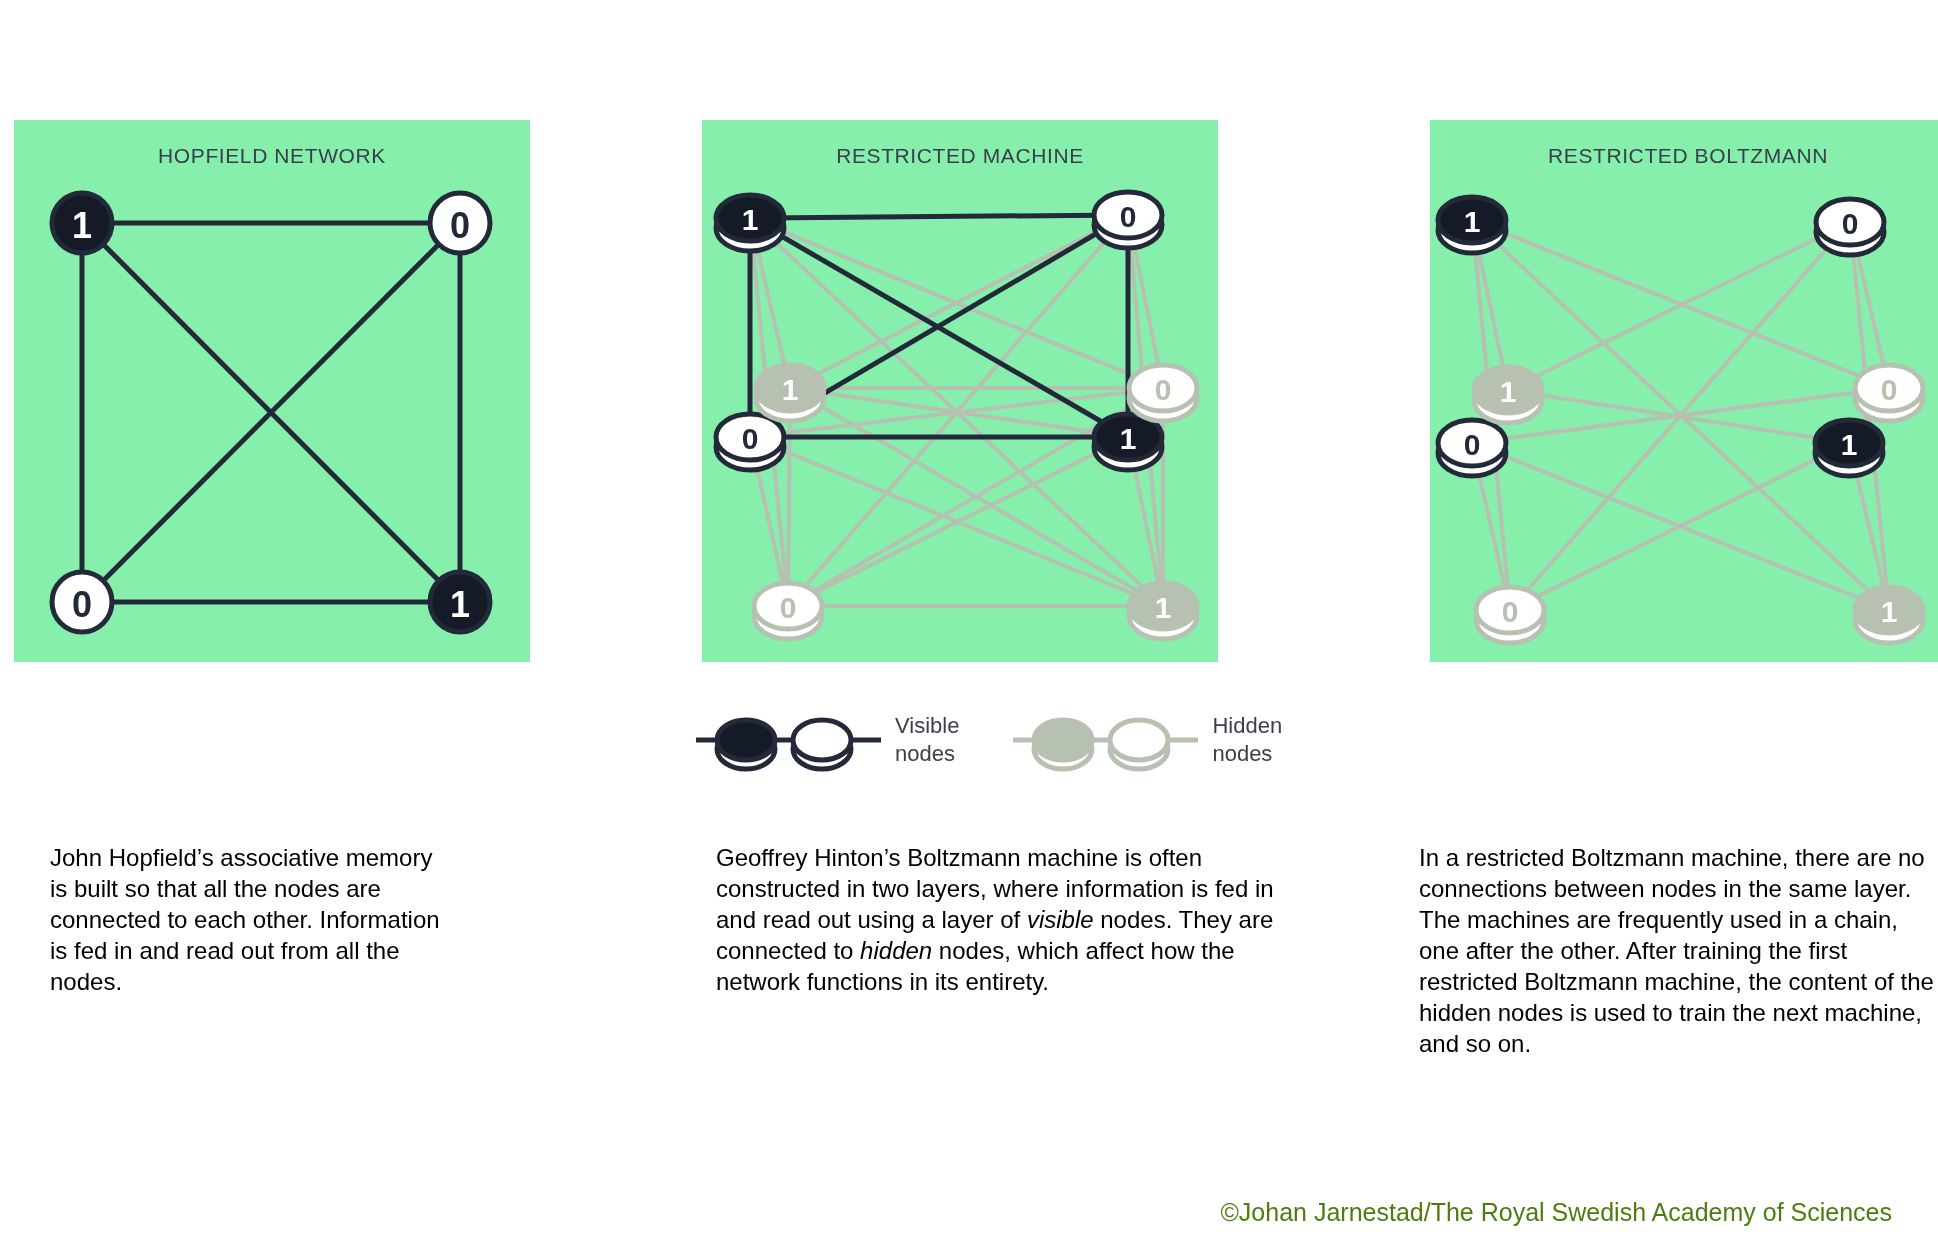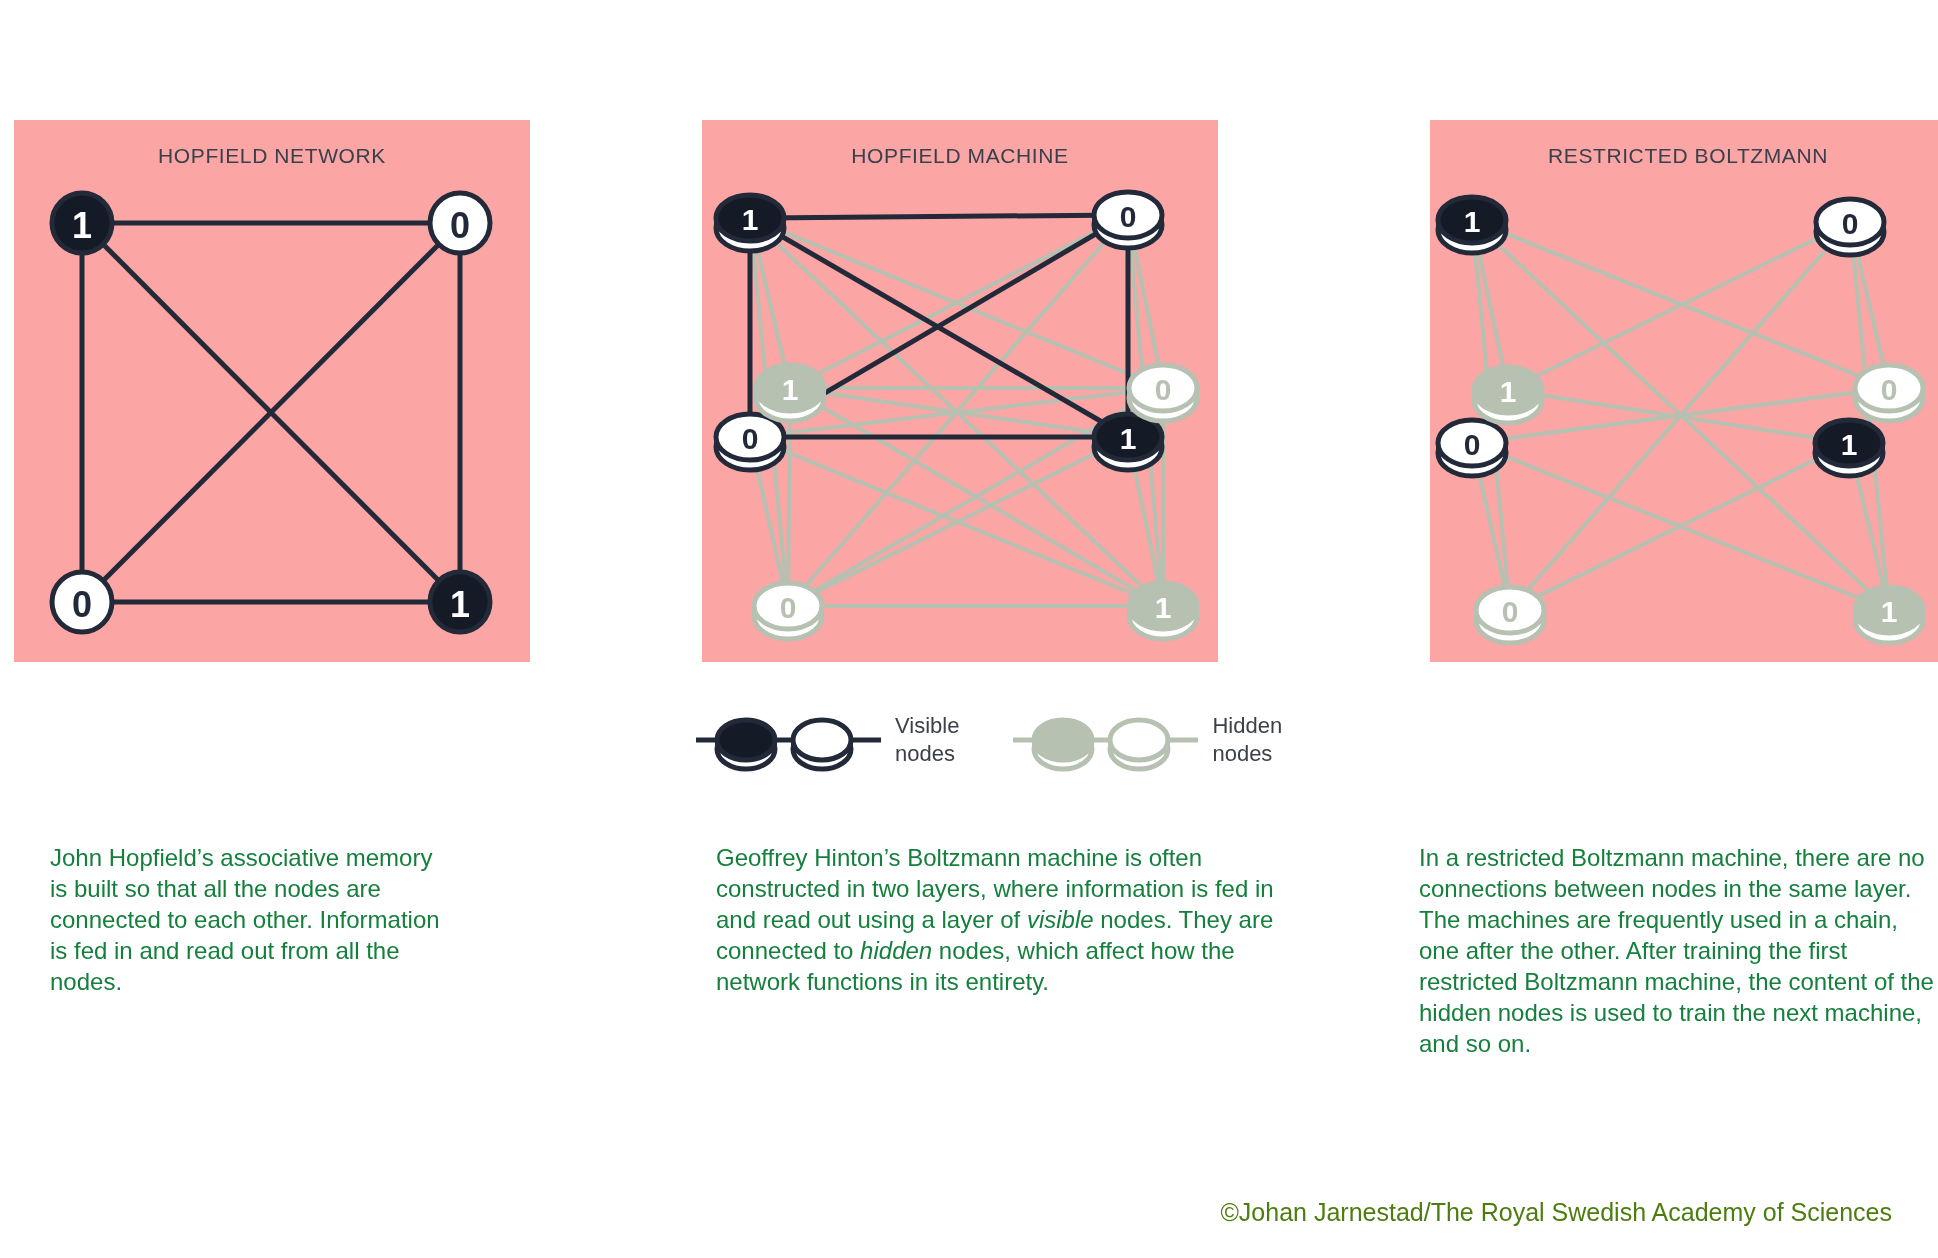--- a/index.html
+++ b/index.html
@@ -4,32 +4,32 @@
 <style>
   html,body{margin:0;padding:0;background:#fff;}
   .stage{
     position:relative;width:1938px;height:1258px;background:#ffffff;overflow:hidden;
     font-family:"Liberation Sans",sans-serif;color:#3c4149;
   }
   .page-title{
     position:absolute;left:20px;top:6px;margin:0;
     font-size:44px;font-weight:700;letter-spacing:-1px;color:#2e333c;
   }
-  .panel{position:absolute;top:120px;width:516px;height:542px;background:#fca5a5;}
+  .panel{position:absolute;top:120px;width:516px;height:542px;background:#86efac;}
   #panel-0{left:14px;} #panel-1{left:702px;} #panel-2{left:1390px;margin-left:40px;}
   .panel-title{
     margin:0;padding-top:24px;text-align:center;
     font-size:21px;font-weight:400;letter-spacing:.6px;color:#39404d;
   }
   .net{position:absolute;left:0;top:0;}
   .legend{position:absolute;left:696px;top:700px;display:flex;align-items:flex-start;}
   .legend-item{display:flex;align-items:flex-start;}
   .legend-item + .legend-item{margin-left:54px;}
   .legend-label{margin-left:14px;margin-top:12px;font-size:22px;line-height:28px;white-space:pre-line;color:#3c4149;}
-  .desc{position:absolute;top:818px;font-size:24px;line-height:31px;color:#15803d;}
+  .desc{position:absolute;top:818px;font-size:24px;line-height:31px;color:#000000;}
   #desc-0{left:50px;width:400px;}
   #desc-1{left:716px;width:560px;}
   #desc-2{left:1402px;width:516px;margin-left:17px;}
   .desc em{font-style:italic;}
   .credit{position:absolute;right:46px;top:1198px;font-size:25px;color:#4d7c0f;}
 </style>
 </head>
 <body>
 
 <div class="stage">
@@ -57,21 +57,21 @@
           <text x="68" y="484" fill="#222938" text-anchor="middle" dominant-baseline="central" font-weight="bold" font-size="36" font-family="&quot;Liberation Sans&quot;, sans-serif">0</text>
         </g>
         <g>
           <circle cx="446" cy="482" r="30" fill="#141a26" stroke="#222938" stroke-width="5"></circle>
           <text x="446" y="484" fill="#ffffff" text-anchor="middle" dominant-baseline="central" font-weight="bold" font-size="36" font-family="&quot;Liberation Sans&quot;, sans-serif">1</text>
         </g>
       </svg>
   </section>
 
   <section class="panel" id="panel-1">
-    <h2 class="panel-title">HOPFIELD MACHINE</h2>
+    <h2 class="panel-title">RESTRICTED MACHINE</h2>
     <svg class="net" id="net-1" width="516" height="542" viewBox="0 0 516 542">
         <line x1="48" y1="98" x2="88" y2="268" stroke="#b6c1b2" stroke-width="4"></line>
         <line x1="48" y1="98" x2="461" y2="268" stroke="#b6c1b2" stroke-width="4"></line>
         <line x1="48" y1="98" x2="86" y2="486" stroke="#b6c1b2" stroke-width="4"></line>
         <line x1="48" y1="98" x2="461" y2="486" stroke="#b6c1b2" stroke-width="4"></line>
         <line x1="426" y1="95" x2="88" y2="268" stroke="#b6c1b2" stroke-width="4"></line>
         <line x1="426" y1="95" x2="461" y2="268" stroke="#b6c1b2" stroke-width="4"></line>
         <line x1="426" y1="95" x2="86" y2="486" stroke="#b6c1b2" stroke-width="4"></line>
         <line x1="426" y1="95" x2="461" y2="486" stroke="#b6c1b2" stroke-width="4"></line>
         <line x1="48" y1="317" x2="88" y2="268" stroke="#b6c1b2" stroke-width="4"></line>

